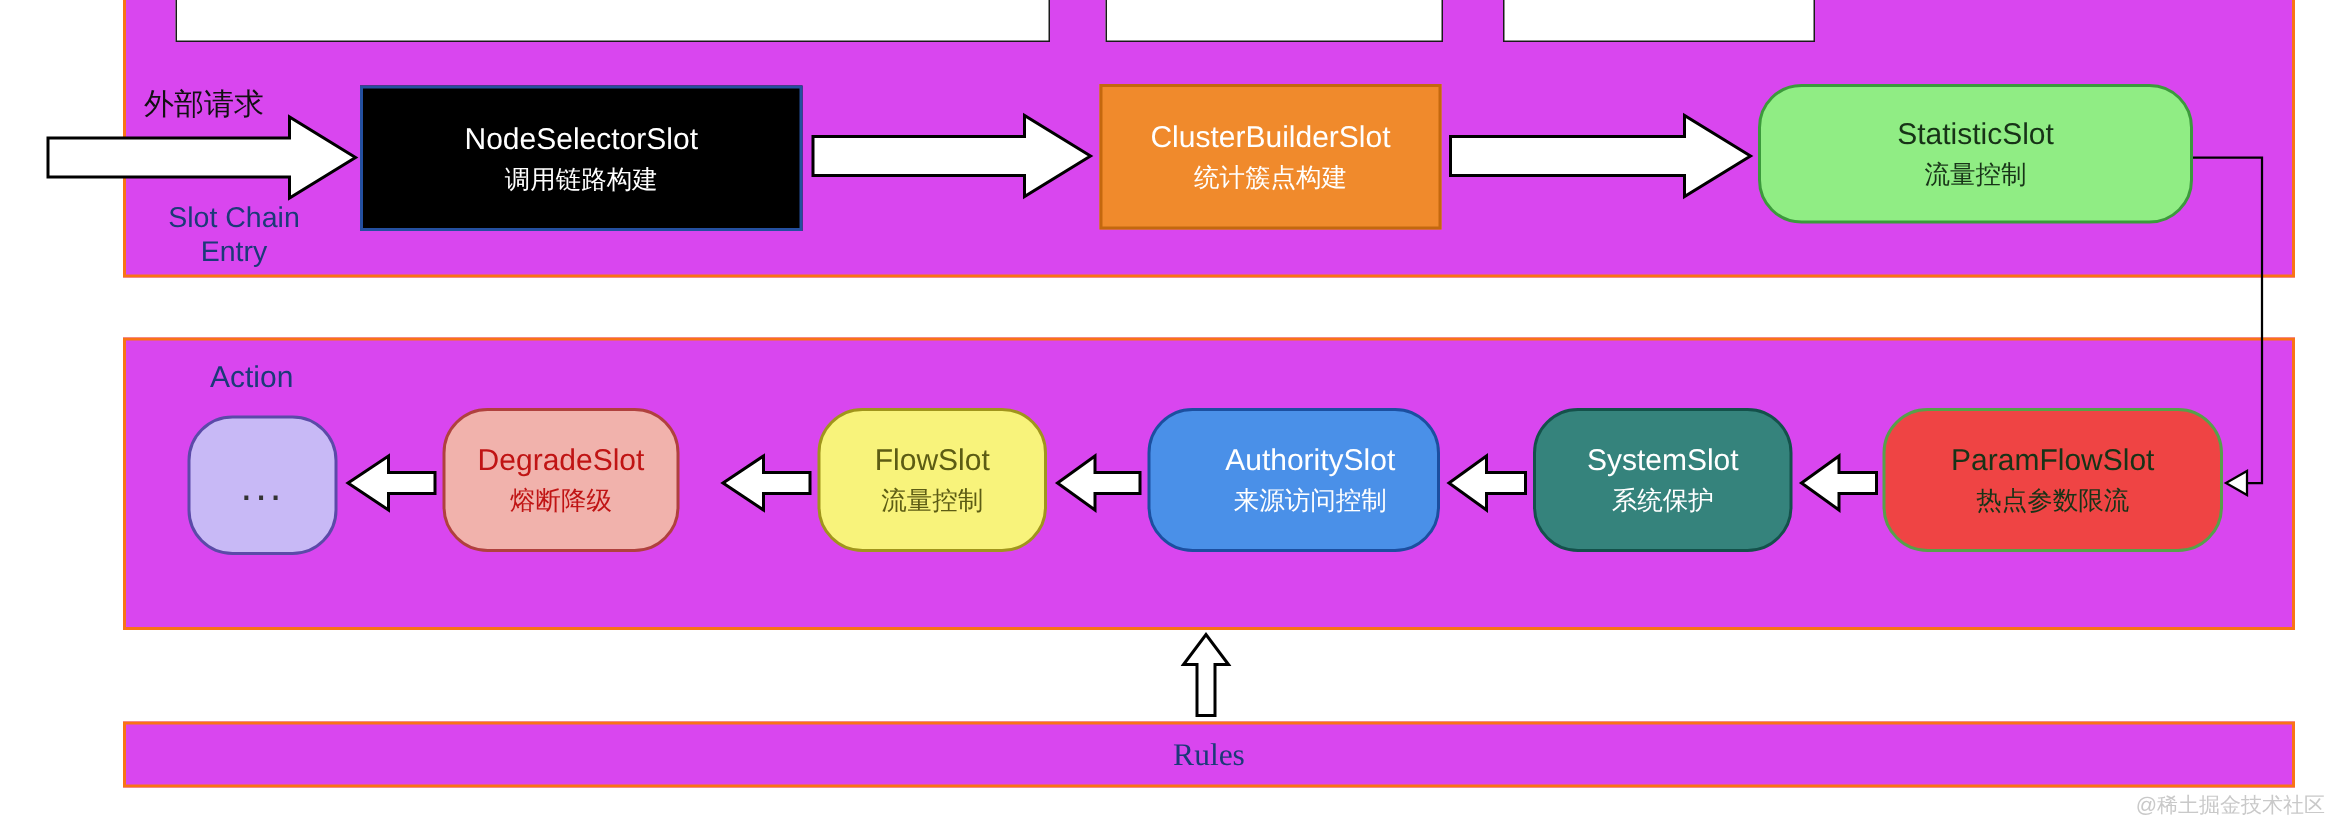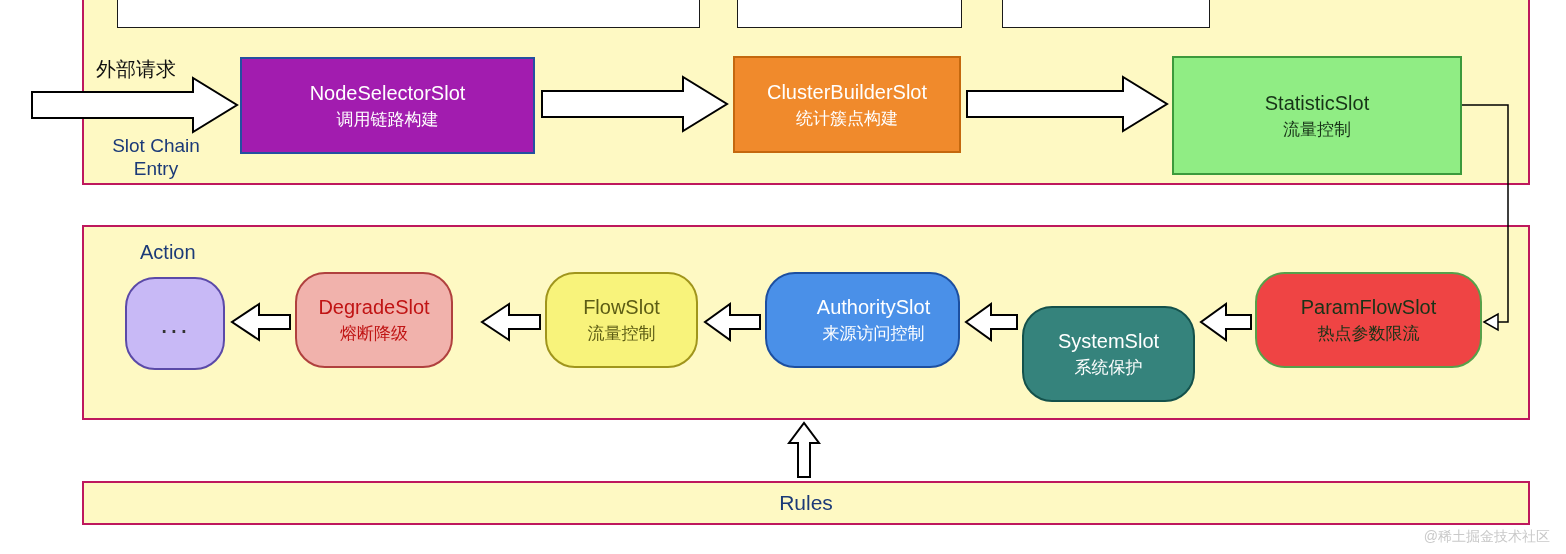--- a/index.html
+++ b/index.html
@@ -5,43 +5,44 @@
   html,body{margin:0;padding:0;background:#ffffff;}
   #canvas{
     position:relative;
     width:1566px;height:554px;
     overflow:hidden;
     background:#ffffff;
     font-family:"Liberation Sans", sans-serif;
   }
   .abs{position:absolute;}
   .panel{
-    background:#fef9c3;
-    border:2px solid #be185d;
+    background:#d946ef;
+    border:2px solid #f97316;
     box-sizing:border-box;
     z-index:0;
+    font-family:Liberation Serif, serif;
   }
   .partial-box{
     background:#ffffff;
     border:1px solid #1a1a1a;
     box-sizing:border-box;
     z-index:2;
   }
   .slot{
     box-sizing:border-box;
     display:flex;flex-direction:column;
     align-items:center;justify-content:center;
     text-align:center;
     z-index:2;
   }
   .slot .box-title{font-size:20px;line-height:24px;}
   .slot .box-sub{font-size:17px;line-height:22px;margin-top:4px;}
   .rounded{border-radius:30px;}
   
-  #box-nodeselector{background:#a21caf;border:2px solid #2450a0;color:#ffffff;}
+  #box-nodeselector{background:#000000;border:2px solid #2450a0;color:#ffffff;}
   #box-clusterbuilder{background:#f08a2c;border:2px solid #c4680e;color:#ffffff;}
   #box-statistic{background:#90ed84;border:2px solid #3c9a3c;color:#173317;}
   
   #box-ellipsis{background:#c8b9f6;border:2px solid #5b4aa8;color:#333333;font-size:28px;letter-spacing:2px;}
   #box-degrade{background:#f1b2ac;border:2px solid #b0413e;color:#c01414;}
   #box-flow{background:#f8f37b;border:2px solid #a0951c;color:#5c5c14;}
   #box-authority{background:#4a90e8;border:2px solid #1c4fa0;color:#ffffff;}
   #box-system{background:#35837c;border:2px solid #14514b;color:#ffffff;}
   #box-paramflow{background:#ef4444;border:2px solid #57a04a;color:#173317;}
   .blue-label{color:#1b3a78;font-size:20px;z-index:2;}
@@ -90,21 +91,21 @@
 
   <div id="box-clusterbuilder" class="abs slot" style="left:733px;top:56px;width:228px;height:97px;">
     <span class="box-title">ClusterBuilderSlot</span>
     <span class="box-sub">统计簇点构建</span>
   </div>
 
   <svg class="abs arrow-svg" style="left:965px;top:74px;" width="205" height="60">
     <polygon points="2,17 158,17 158,3 202,30 158,57 158,43 2,43" fill="#ffffff" stroke="#000000" stroke-width="2"></polygon>
   </svg>
 
-  <div id="box-statistic" class="abs slot" style="left:1172px;top:56px;width:290px;height:119px;">
+  <div id="box-statistic" class="abs slot" style="left:1172px;top:56px;width:290px;height:93px;border-radius:29px;">
     <span class="box-title">StatisticSlot</span>
     <span class="box-sub">流量控制</span>
   </div>
 
   <div class="abs panel" style="left:82px;top:225px;width:1448px;height:195px;"></div>
 
   <div class="abs blue-label" style="left:140px;top:241px;">Action</div>
 
   <div id="box-ellipsis" class="abs slot rounded" style="left:125px;top:277px;width:100px;height:93px;">
     <span>...</span>
@@ -134,21 +135,21 @@
 
   <div id="box-authority" class="abs slot rounded" style="left:765px;top:272px;width:195px;height:96px;padding-left:22px;">
     <span class="box-title">AuthoritySlot</span>
     <span class="box-sub">来源访问控制</span>
   </div>
 
   <svg class="abs arrow-svg" style="left:963px;top:302px;" width="56" height="40">
     <polygon points="54,13 28,13 28,2 3,20 28,38 28,27 54,27" fill="#ffffff" stroke="#000000" stroke-width="2"></polygon>
   </svg>
 
-  <div id="box-system" class="abs slot rounded" style="left:1022px;top:272px;width:173px;height:96px;margin-top:34px;">
+  <div id="box-system" class="abs slot rounded" style="left:1022px;top:272px;width:173px;height:96px;">
     <span class="box-title">SystemSlot</span>
     <span class="box-sub">系统保护</span>
   </div>
 
   <svg class="abs arrow-svg" style="left:1198px;top:302px;" width="55" height="40">
     <polygon points="53,13 28,13 28,2 3,20 28,38 28,27 53,27" fill="#ffffff" stroke="#000000" stroke-width="2"></polygon>
   </svg>
 
   <div id="box-paramflow" class="abs slot rounded" style="left:1255px;top:272px;width:227px;height:96px;">
     <span class="box-title">ParamFlowSlot</span>

